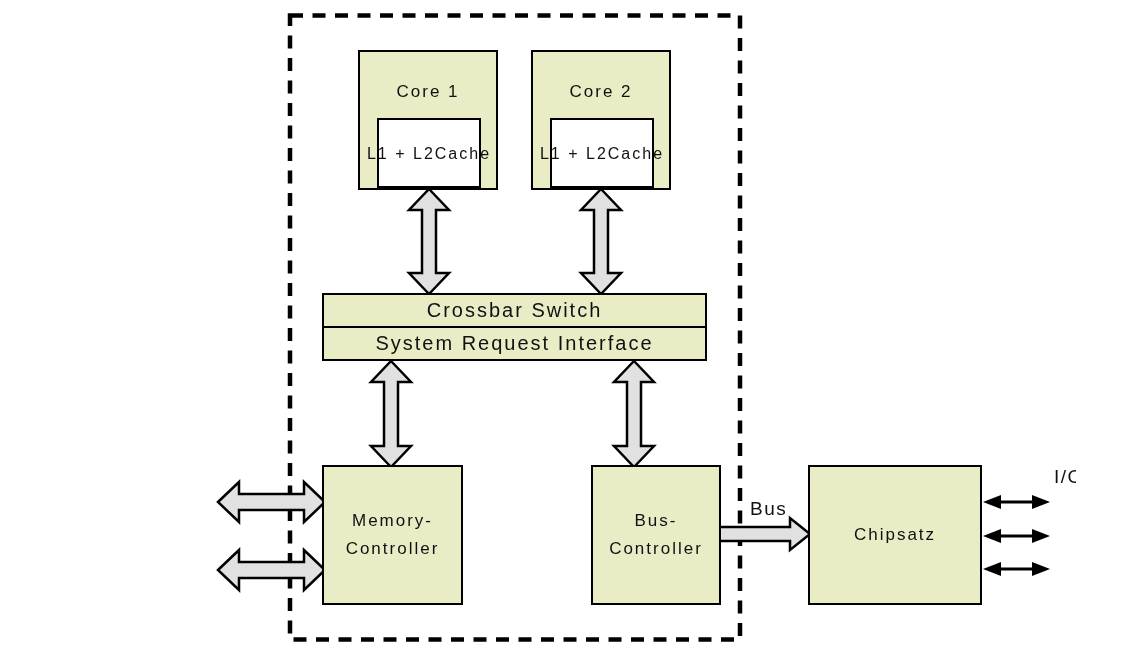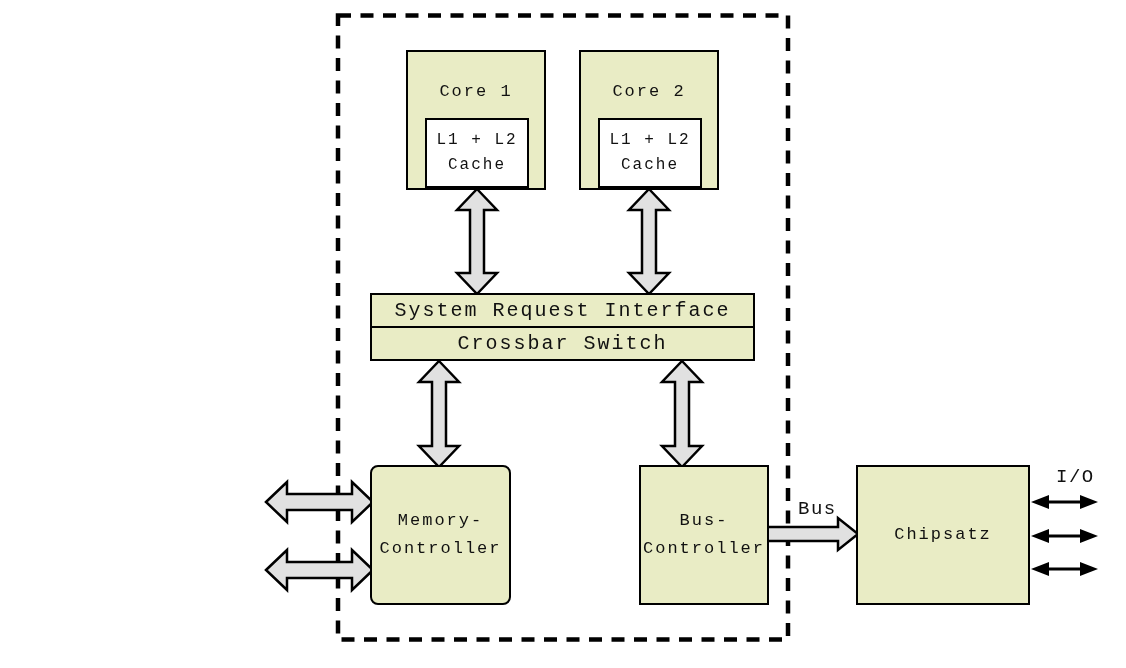--- a/index.html
+++ b/index.html
@@ -8,45 +8,44 @@
     --arrow-fill:#e1e1e1;
     --arrow-stroke:#000000;
     --background:#ffffff;
     --text:#111111;
   }
   html,body{margin:0;padding:0;background:var(--background);}
   .canvas{
     position:relative;
     width:1076px;height:668px;
     background:var(--background);
-    font-family:Liberation Mono, monospace;
+    font-family:Liberation Sans, sans-serif;
     color:var(--text);
     overflow:hidden;
-    margin-left:48px;
   }
   .layer{position:absolute;left:0;top:0;}
   .box{
     position:absolute;
     box-sizing:border-box;
     background:var(--box-fill);
     border:2px solid var(--box-border);
     display:flex;align-items:center;justify-content:center;
     flex-direction:column;
     font-size:17px;letter-spacing:2px;
     text-align:center;
   }
   .box .line{line-height:28px;white-space:nowrap;}
   .core{align-items:center;justify-content:flex-start;}
   .core .core-label{margin-top:30px;white-space:nowrap;}
   .cache{
     position:absolute;
     box-sizing:border-box;
     background:#ffffff;
     border:2px solid var(--box-border);
-    display:flex;flex-direction:column;align-items:center;justify-content:center;
+    display:flex;flex-direction:row;align-items:center;justify-content:center;
     font-size:16px;letter-spacing:2px;
   }
   .cache .line{line-height:25px;white-space:nowrap;}
   .bars{
     position:absolute;
     box-sizing:border-box;
     border:2px solid var(--box-border);
     background:var(--box-fill);
   }
   .bar-row{
@@ -116,38 +115,38 @@
   <div class="box core" style="left:531px;top:50px;width:140px;height:140px;align-items:center;">
     <div class="core-label">Core 2</div>
     <div class="cache" style="left:17px;top:66px;width:104px;height:70px;">
       <div class="line">L1 + L2</div>
       <div class="line">Cache</div>
     </div>
   </div>
 
   <div class="bars" style="left:322px;top:293px;width:385px;height:68px;">
     <div class="bar-row">
-      <span>System Request Interface</span>
+      <span>Crossbar Switch</span>
     </div>
     <div class="bar-row">
-      <span>Crossbar Switch</span>
+      <span>System Request Interface</span>
     </div>
   </div>
 
 
-  <div class="box" style="left:322px;top:465px;width:141px;height:140px;border-radius:8px;">
+  <div class="box" style="left:322px;top:465px;width:141px;height:140px;">
     <div class="line">Memory-</div>
     <div class="line">Controller</div>
   </div>
 
   <div class="box" style="left:591px;top:465px;width:130px;height:140px;">
     <div class="line">Bus-</div>
     <div class="line">Controller</div>
   </div>
 
   <div class="box" style="left:808px;top:465px;width:174px;height:140px;">
     <div class="line">Chipsatz</div>
   </div>
 
   <div class="float-label" style="left:750px;top:498px;">Bus</div>
-  <div class="float-label" style="left:1008px;top:466px;">I/O</div>
+  <div class="float-label" style="left:1054px;top:466px;">I/O</div>
 
 </div>
 
 </body></html>

